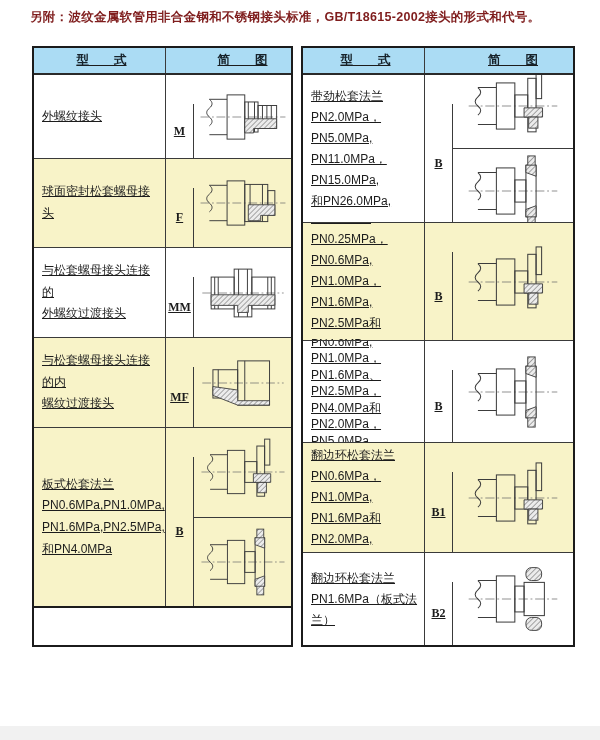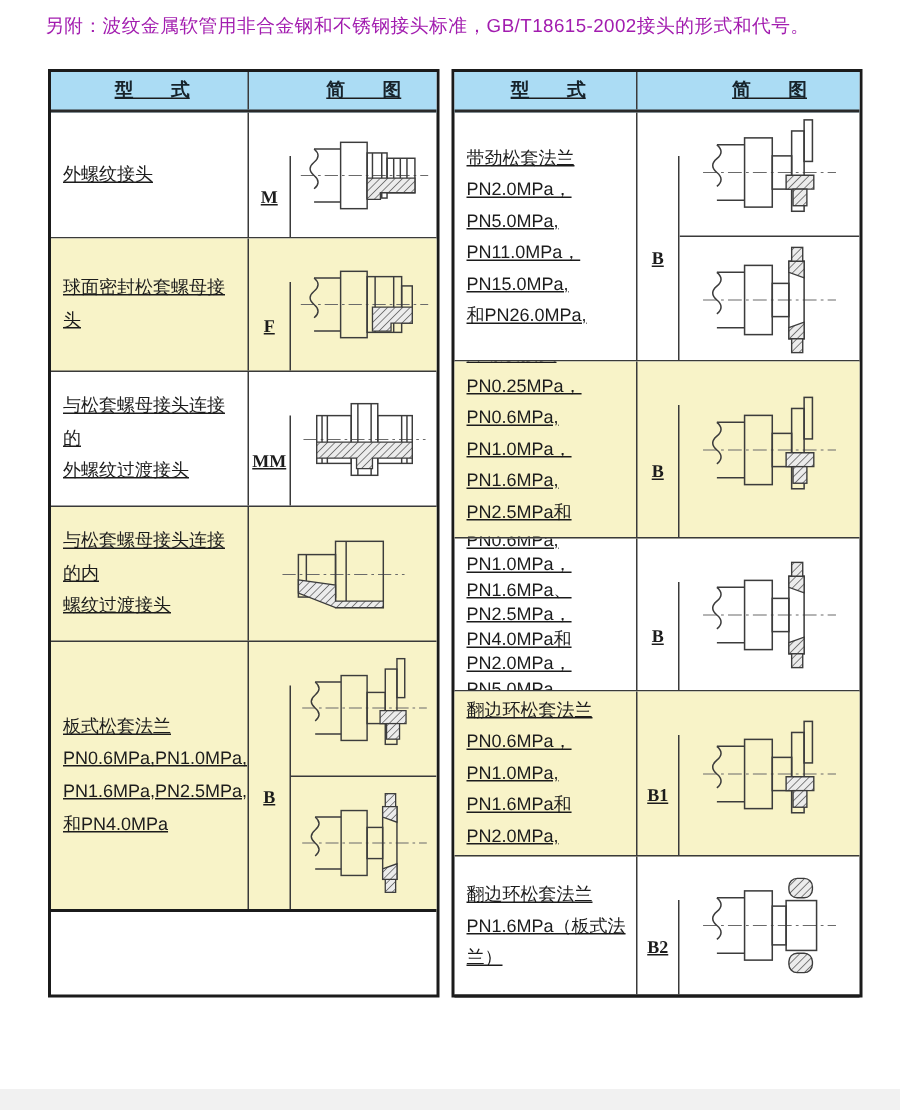--- a/index.html
+++ b/index.html
@@ -5,21 +5,21 @@
   html,body { margin:0; padding:0; }
   body {
     width:600px; height:740px; position:relative;
     background:#ffffff;
     font-family:"Liberation Sans","DejaVu Sans",sans-serif;
     color:#1c1c1c;
     overflow:hidden;
   }
   .page-title {
     position:absolute; left:30px; top:9px; width:560px;
-    font-size:12.5px; font-weight:normal; letter-spacing:0.3px; color:#a21caf;
+    font-size:12.5px; font-weight:bold; letter-spacing:0.3px; color:#7f1d1d;
   }
   .tables { position:absolute; left:32px; top:46px; display:flex; gap:8px; }
   .tbl { border:2px solid #1b1b1b; background:#fff; box-sizing:content-box;text-decoration:underline; }
   .tbl-left  { width:257px; }
   .tbl-right { width:270px; }
   .tr { display:flex; border-bottom:1px solid #3a3a3a; box-sizing:border-box; }
   .tr:last-child { border-bottom:2px solid #1b1b1b; margin-bottom:-2px; }
   .td { border-right:1px solid #3a3a3a; box-sizing:border-box; overflow:hidden; }
   .td:last-child { border-right:none; }
   .hdr { height:27px; background:#abdcf4; border-bottom:2px solid #2a2a2a; }
@@ -171,20 +171,21 @@
       <div class="td c-diag">
         <svg class="diag-svg" width="92" height="76" viewBox="0 0 104 84">
             <use href="#fit-mm"></use>
           </svg>
       </div>
     </div>
 
     <div class="tr yellow" style="height:90px">
       <div class="td c-type">与松套螺母接头连接的内
 螺纹过渡接头</div>
+      <div class="td c-code">MF</div>
       <div class="td c-diag">
         <svg class="diag-svg" width="92" height="76" viewBox="0 0 104 84">
             <use href="#fit-mf"></use>
           </svg>
       </div>
     </div>
 
 
     <div class="tr yellow" style="height:180px">
       <div class="td c-type">板式松套法兰
@@ -207,21 +208,21 @@
     </div>
   </div>
 
   <div class="tbl tbl-right">
     <div class="tr hdr">
       <div class="td c-type">型　　式</div>
       <div class="td c-code">代号</div>
       <div class="td c-diag">简　　图</div>
     </div>
 
-    <div class="tr" style="height:166px">
+    <div class="tr" style="height:148px">
       <div class="td c-type">带劲松套法兰
 PN2.0MPa，PN5.0MPa,
 PN11.0MPa，PN15.0MPa,
 和PN26.0MPa,</div>
       <div class="td c-code">B</div>
       <div class="td c-diag stack">
         <div class="sub">
           <svg class="diag-svg" width="96" height="84" viewBox="0 0 104 84">
               <use href="#fit-fl1"></use>
             </svg>

